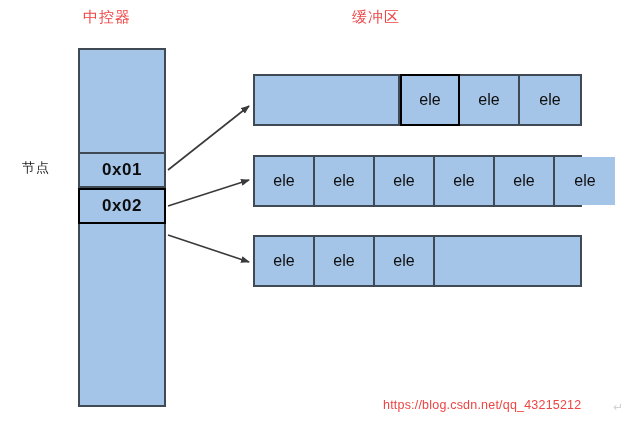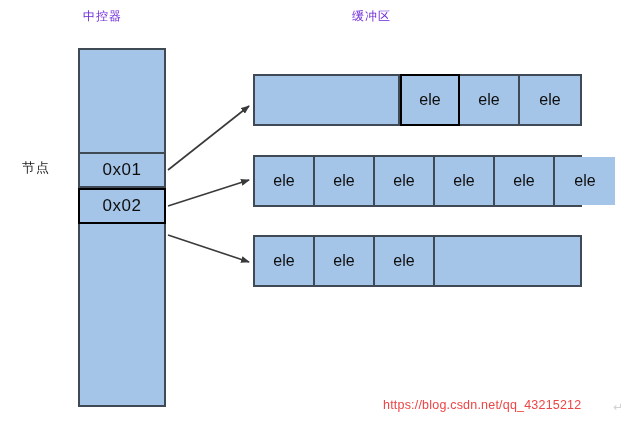--- a/index.html
+++ b/index.html
@@ -13,22 +13,22 @@
   }
   #canvas {
     position: relative;
     width: 633px;
     height: 426px;
     background: #ffffff;
     overflow: hidden;
   }
   .hdr {
     position: absolute;
-    font-size: 12px;
-    color: #6d28d9;
+    font-size: 15px;
+    color: #ef4444;
     white-space: nowrap;
     letter-spacing: 1px;
   }
   #title-controller { left: 83px; top: 8px; }
   #title-buffer     { left: 352px; top: 8px; text-align: right; }
 
   #label-node {
     position: absolute;
     left: 22px;
     top: 159px;
@@ -56,20 +56,21 @@
     height: 36px;
     background: #a5c5e8;
     border: 2px solid #3f4a55;
     box-sizing: border-box;
     display: flex;
     align-items: center;
     justify-content: center;
     font-size: 17px;
     color: #0d0d0d;
     letter-spacing: 0.5px;
+    font-weight: bold;
   }
   #addr-0 { top: 152px; }
   #addr-1 { top: 188px; border-color: #000000; border-width: 2.5px; z-index: 4; }
   #addr-2 { top: 226px; }
 
   
   .buf-row {
     position: absolute;
     left: 253px;
     width: 329px;

